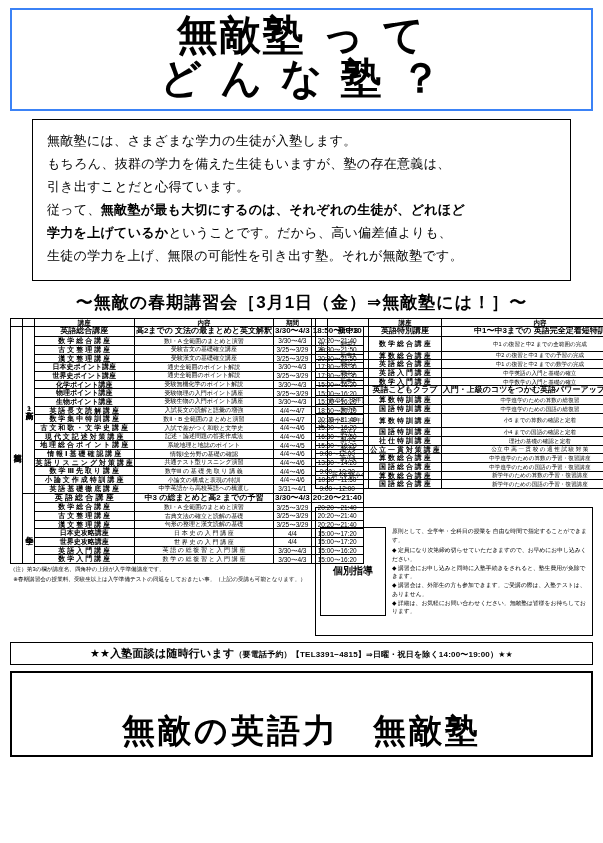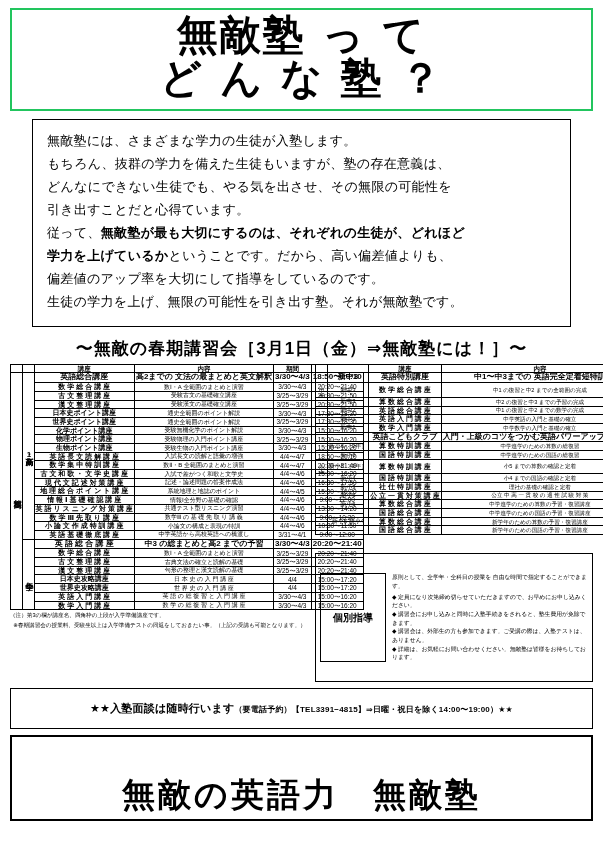--- a/index.html
+++ b/index.html
@@ -1,20 +1,20 @@
 <!DOCTYPE html>
 <html><head>
 <meta charset="utf-8">
 <style>
   html,body{margin:0;padding:0;background:#ffffff;}
   body{width:603px;height:843px;font-family:"Liberation Sans","DejaVu Sans",sans-serif;color:#000;}
   .page{position:relative;width:603px;height:843px;box-sizing:border-box;padding:8px 10px;}
 
   
-  .headline-box{border:2px solid #22c55e;padding:4px 0 8px;margin:0 0 8px;}
+  .headline-box{border:2px solid #3b82f6;padding:4px 0 8px;margin:0 0 8px;}
   .headline{
     text-align:center;font-weight:bold;letter-spacing:2px;
     font-family:"DejaVu Sans",sans-serif;
   }
   .headline .l1{font-size:41px;line-height:1.06;}
   .headline .l2{font-size:41px;line-height:1.06;}
 
   
   .intro-box{border:1px solid #000;margin:0 22px 10px 22px;padding:10px 14px 12px;}
   .intro-box p{margin:0 0 2px;font-size:13px;line-height:1.62;letter-spacing:.3px;}
@@ -56,21 +56,21 @@
   
   .indiv{border:1px solid #000;margin-top:18px;padding:19px 4px;display:flex;gap:6px;}
   .indiv-title{border:1px solid #000;font-weight:bold;font-size:10px;padding:6px 3px;
     display:flex;align-items:center;justify-content:center;width:58px;text-align:center;line-height:1.2;}
   .indiv-body{flex:1;font-size:5.8px;line-height:1.5;}
   .indiv-body .lead{margin-bottom:2px;}
 
   
   .consult{
     border:1px solid #000;margin:6px 0 6px;text-align:center;
-    font-weight:bold;font-size:11px;padding:12px 0;letter-spacing:.2px;
+    font-weight:bold;font-size:11px;padding:3px 0;letter-spacing:.2px;
   }
   .consult .small{font-size:8px;}
 
   
   .footer-box{border:2px solid #000;padding:4px 0 6px;}
   .footer{
     text-align:center;font-weight:bold;font-size:33px;letter-spacing:3px;
     font-family:"DejaVu Sans",sans-serif;line-height:1.1;margin-top:36px;
   }
   .footer .gap{display:inline-block;width:34px;}
@@ -83,25 +83,23 @@
   <div class="headline-box">
     <div class="headline">
       <div class="l1">無敵塾 っ て</div>
       <div class="l2">ど ん な 塾 ？</div>
     </div>
   </div>
 
   <div class="intro-box">
     <p>無敵塾には、さまざまな学力の生徒が入塾します。</p>
     <p>もちろん、抜群の学力を備えた生徒もいますが、塾の存在意義は、</p>
-    <p>どんなにできない生徒でも、やる気を出させ、その無限の可能性を</p>
     <p>引き出すことだと心得ています。</p>
     <p><span>従って、</span><span class="b">無敵塾が最も大切にするのは、それぞれの生徒が、どれほど</span></p>
     <p><span class="b">学力を上げているか</span><span>ということです。だから、高い偏差値よりも、</span></p>
-    <p>偏差値のアップ率を大切にして指導をしているのです。</p>
     <p>生徒の学力を上げ、無限の可能性を引き出す塾。それが無敵塾です。</p>
   </div>
 
   <div class="section-title">〜無敵の春期講習会［3月1日（金）⇒無敵塾には！］〜</div>
 
   <div class="sched">
 
     <div class="sched-left">
       <table class="tbl">
         <thead>

